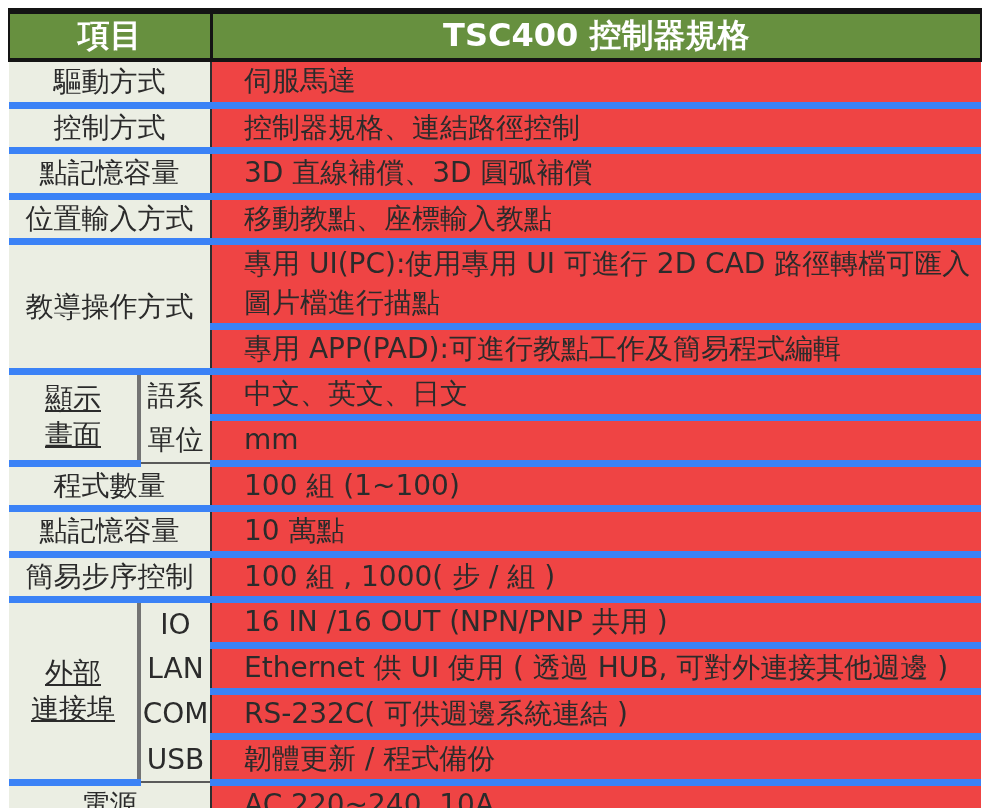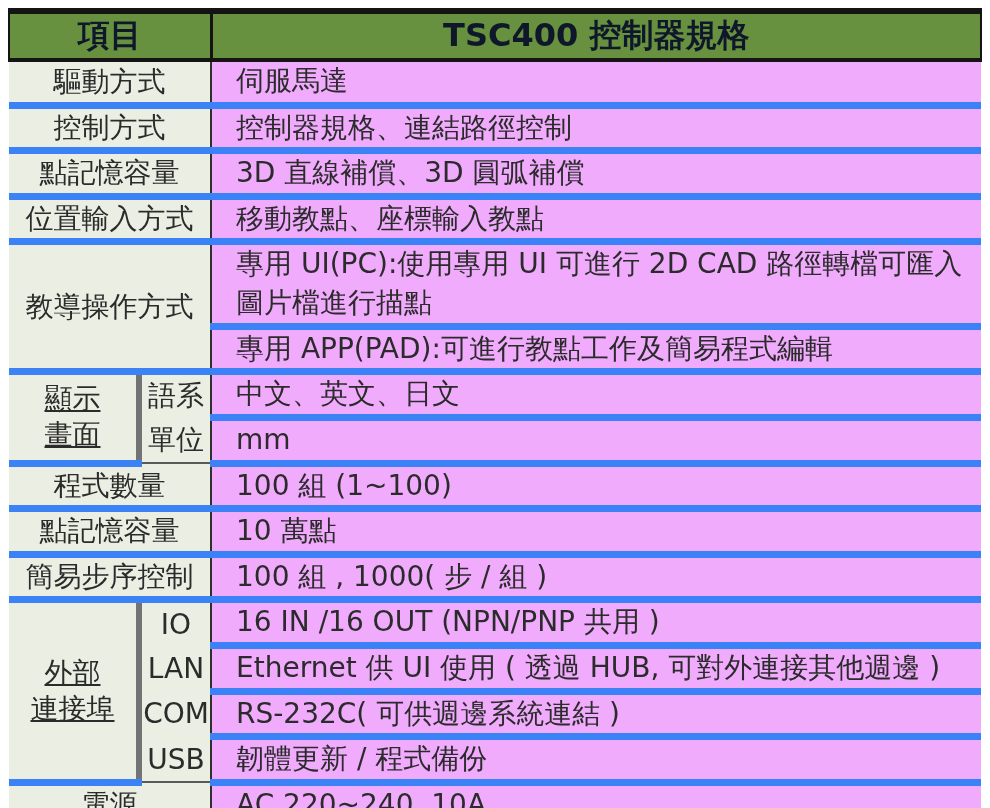--- a/index.html
+++ b/index.html
@@ -28,21 +28,21 @@
     font-size: 28px;
     font-weight: 500;
   }
   col.c1 { width: 130px; }
   col.c2 { width: 72px; }
   col.c3 { width: 770px; }
 
   
   tr.hdr th {
     background: #67903F;
-    color: #0f172a;
+    color: #ffffff;
     font-size: 32px;
     font-weight: 700;
     height: 44px;
     text-align: center;
     vertical-align: middle;
     border-bottom: 4px solid #141414;
     padding: 0;
   }
   tr.hdr th.first { border-left: 2px solid #141414; border-right: 3px solid #141414; }
   tr.hdr th.last  { border-right: 2px solid #141414; }
@@ -58,29 +58,29 @@
     background: #EBEEE3;
     font-weight: 500;
     text-align: center;
     border-right: 2px solid #2f2f2f;
   }
   th.lbl.noright { border-right: none; }
   th.sub {
     background: #EBEEE3;
     font-weight: 500;
     text-align: center;
-    border-left: 6px solid #737373;
+    border-left: 4px solid #737373;
     border-right: 2px solid #2f2f2f;
     vertical-align: middle;
     padding: 0;
   }
   td.val {
-    background: #f0abfc;
+    background: #ef4444;
     text-align: left;
-    padding-left: 24px;
+    padding-left: 32px;
     padding-right: 8px;
     line-height: 1.38;
   }
   .multiline { white-space: pre-line; line-height: 1.3; text-decoration: underline; }
 
   tr.h45 { height: 45px; }
   tr.h82 { height: 82px; }
   tr.h40 { height: 40px; }
   tr.h36 { height: 36px; }
 </style>

